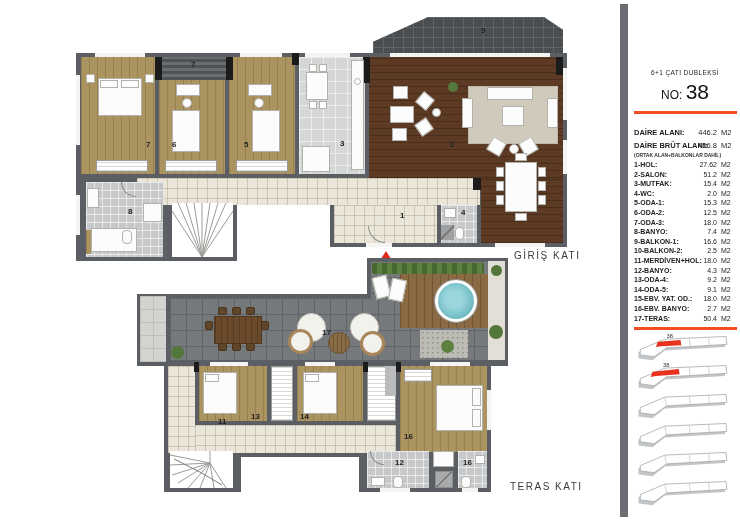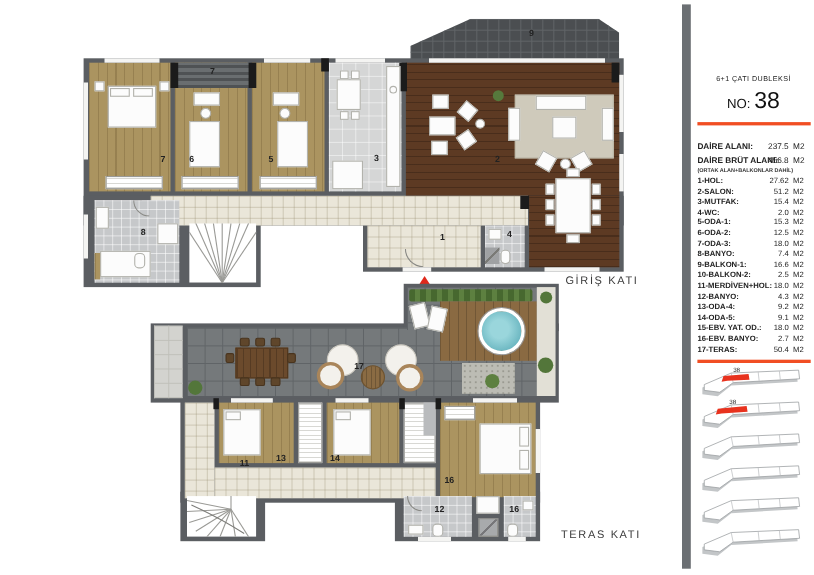--- a/index.html
+++ b/index.html
@@ -327,21 +327,21 @@
   <div class="a sb-sub" style="left:0;top:69px;width:106px;">6+1 ÇATI DUBLEKSİ</div>
   <div class="a sb-no" style="left:0;top:80px;width:106px;">
     <span>NO:</span>
     <span class="big">38</span>
   </div>
   <div class="a rule" style="left:2px;top:111px;width:103px;"></div>
 
   <div class="a" style="left:0;top:128px;width:106px;height:200px;">
     <div class="trow hdr" style="top:0;">
         <span class="l">DAİRE ALANI:</span>
-        <span class="v">237.5</span>
+        <span class="v">446.2</span>
         <span class="u">M2</span>
       </div>
     <div class="trow hdr" style="top:13px;">
         <span class="l">DAİRE BRÜT ALANI:</span>
         <span class="v">456.8</span>
         <span class="u">M2</span>
       </div>
     <div class="trow note" style="top:24px;">
         <span class="l">(ORTAK ALAN+BALKONLAR DAHİL)</span>
       </div>

